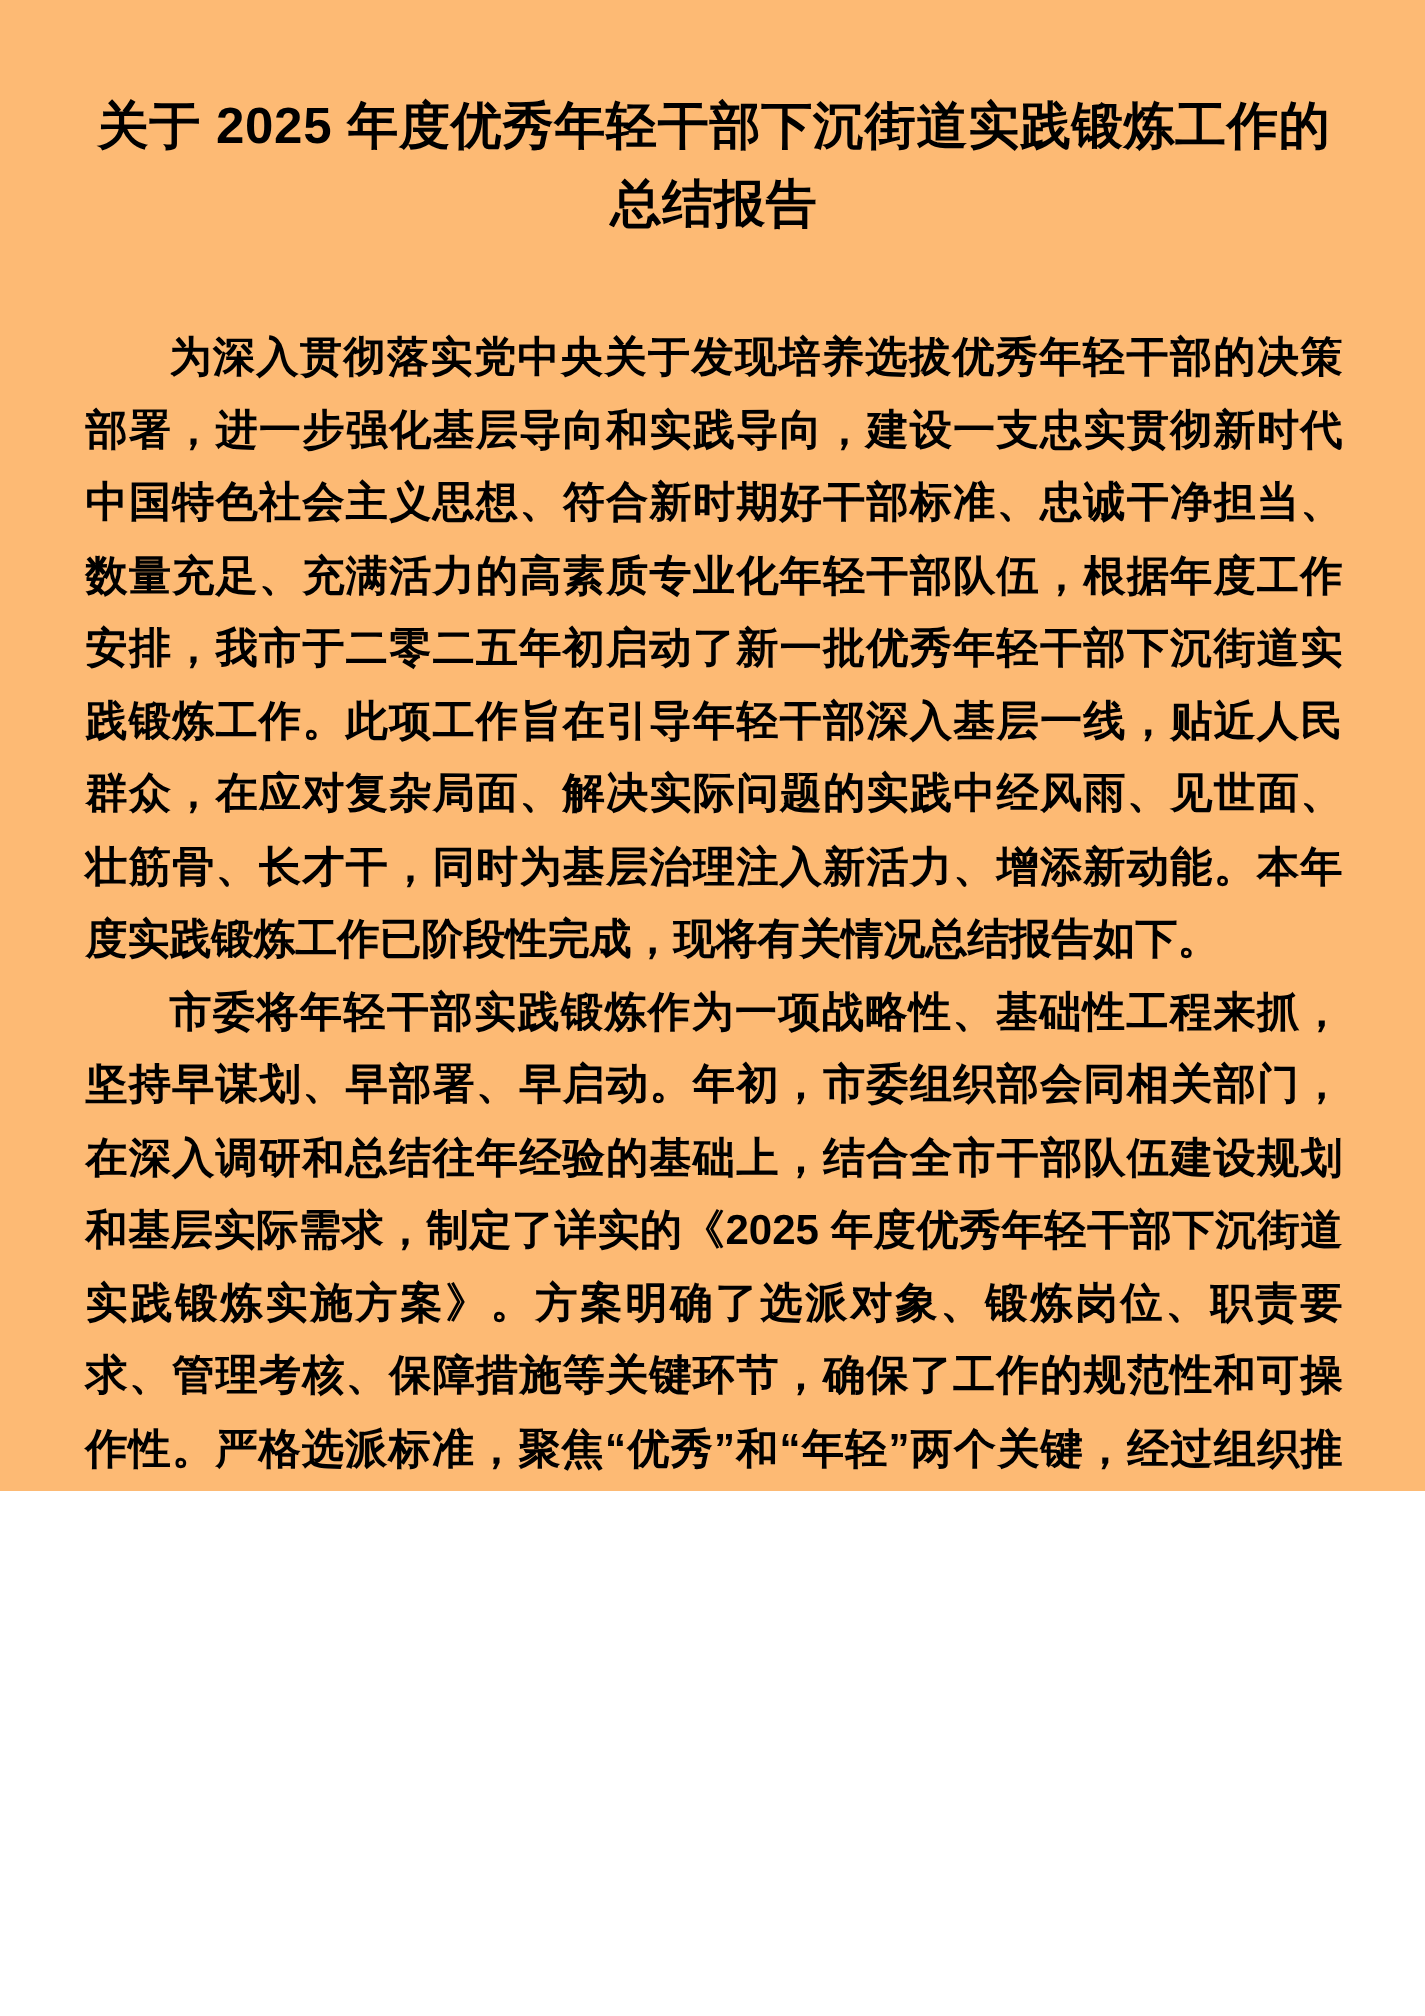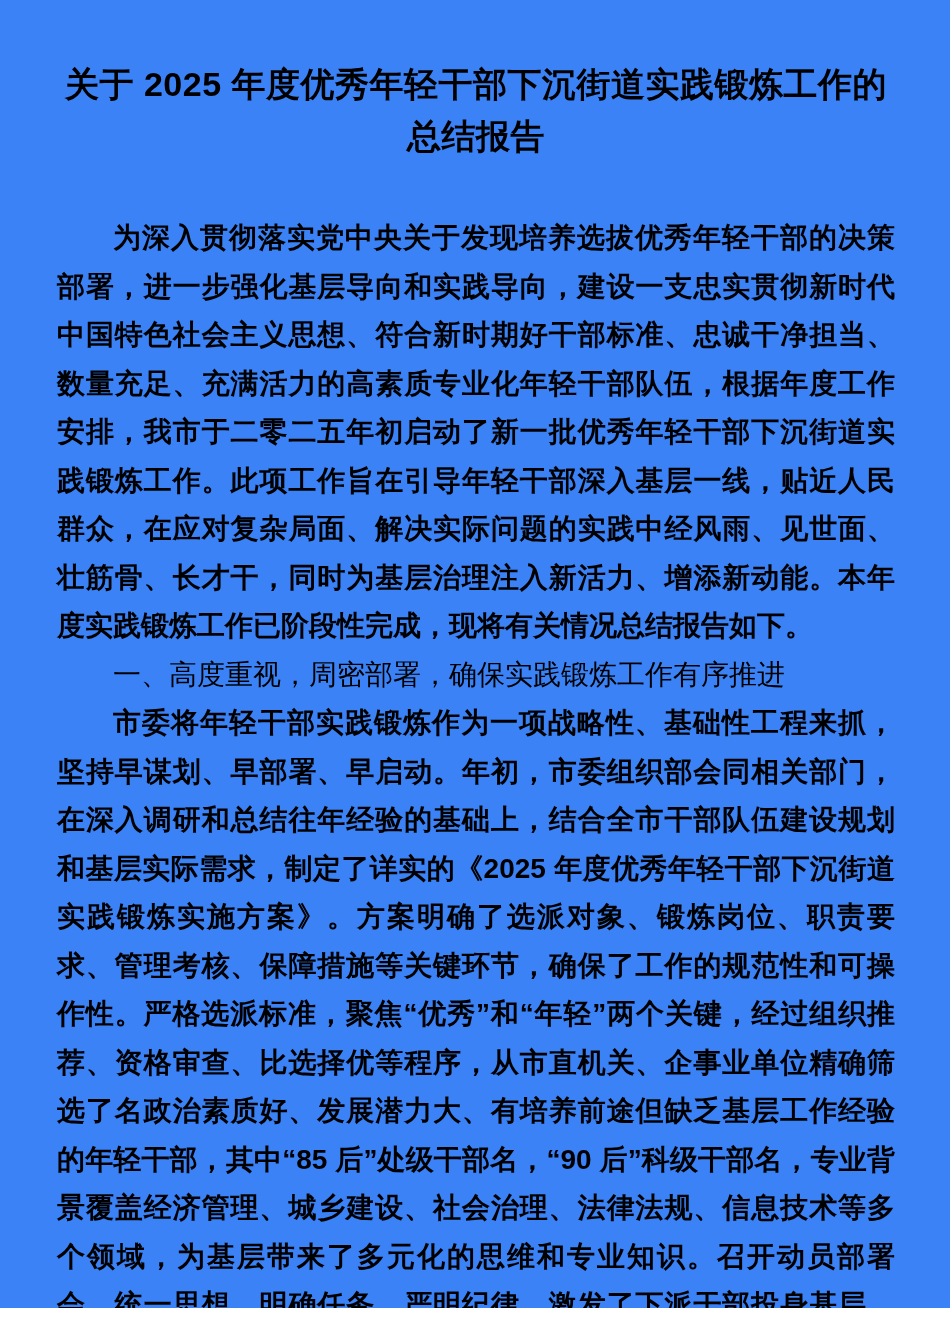--- a/index.html
+++ b/index.html
@@ -3,22 +3,22 @@
 <meta charset="utf-8">
 <style>
   html, body {
     margin: 0;
     padding: 0;
     background: #ffffff;
   }
   .page {
     position: relative;
     width: 950px;
-    height: 1308px;
-    background: #3b82f6;
+    height: 994px;
+    background: #fdba74;
     overflow: hidden;
     box-sizing: border-box;
     font-family: "Liberation Sans", "DejaVu Sans", sans-serif;
     color: #000000;
     -webkit-font-smoothing: antialiased;
   }
   .content {
     position: absolute;
     left: 57px;
     top: 0;
@@ -65,18 +65,17 @@
 
 <div class="page">
   <div class="content">
 
     <h1 class="doc-title">关于 2025 年度优秀年轻干部下沉街道实践锻炼工作的总结报告</h1>
 
     <div class="spacer-after-title"></div>
 
     <p class="body-para">为深入贯彻落实党中央关于发现培养选拔优秀年轻干部的决策部署，进一步强化基层导向和实践导向，建设一支忠实贯彻新时代中国特色社会主义思想、符合新时期好干部标准、忠诚干净担当、数量充足、充满活力的高素质专业化年轻干部队伍，根据年度工作安排，我市于二零二五年初启动了新一批优秀年轻干部下沉街道实践锻炼工作。此项工作旨在引导年轻干部深入基层一线，贴近人民群众，在应对复杂局面、解决实际问题的实践中经风雨、见世面、壮筋骨、长才干，同时为基层治理注入新活力、增添新动能。本年度实践锻炼工作已阶段性完成，现将有关情况总结报告如下。</p>
 
-    <p class="section-heading">一、高度重视，周密部署，确保实践锻炼工作有序推进</p>
 
     <p class="body-para">市委将年轻干部实践锻炼作为一项战略性、基础性工程来抓，坚持早谋划、早部署、早启动。年初，市委组织部会同相关部门，在深入调研和总结往年经验的基础上，结合全市干部队伍建设规划和基层实际需求，制定了详实的《2025 年度优秀年轻干部下沉街道实践锻炼实施方案》。方案明确了选派对象、锻炼岗位、职责要求、管理考核、保障措施等关键环节，确保了工作的规范性和可操作性。严格选派标准，聚焦“优秀”和“年轻”两个关键，经过组织推荐、资格审查、比选择优等程序，从市直机关、企事业单位精确筛选了名政治素质好、发展潜力大、有培养前途但缺乏基层工作经验的年轻干部，其中“85 后”处级干部名，“90 后”科级干部名，专业背景覆盖经济管理、城乡建设、社会治理、法律法规、信息技术等多个领域，为基层带来了多元化的思维和专业知识。召开动员部署会，统一思想，明确任务，严明纪律，激发了下派干部投身基层、干事创业的热情和决心。接收街</p>
 
   </div>
 </div>
 
 </body></html>

